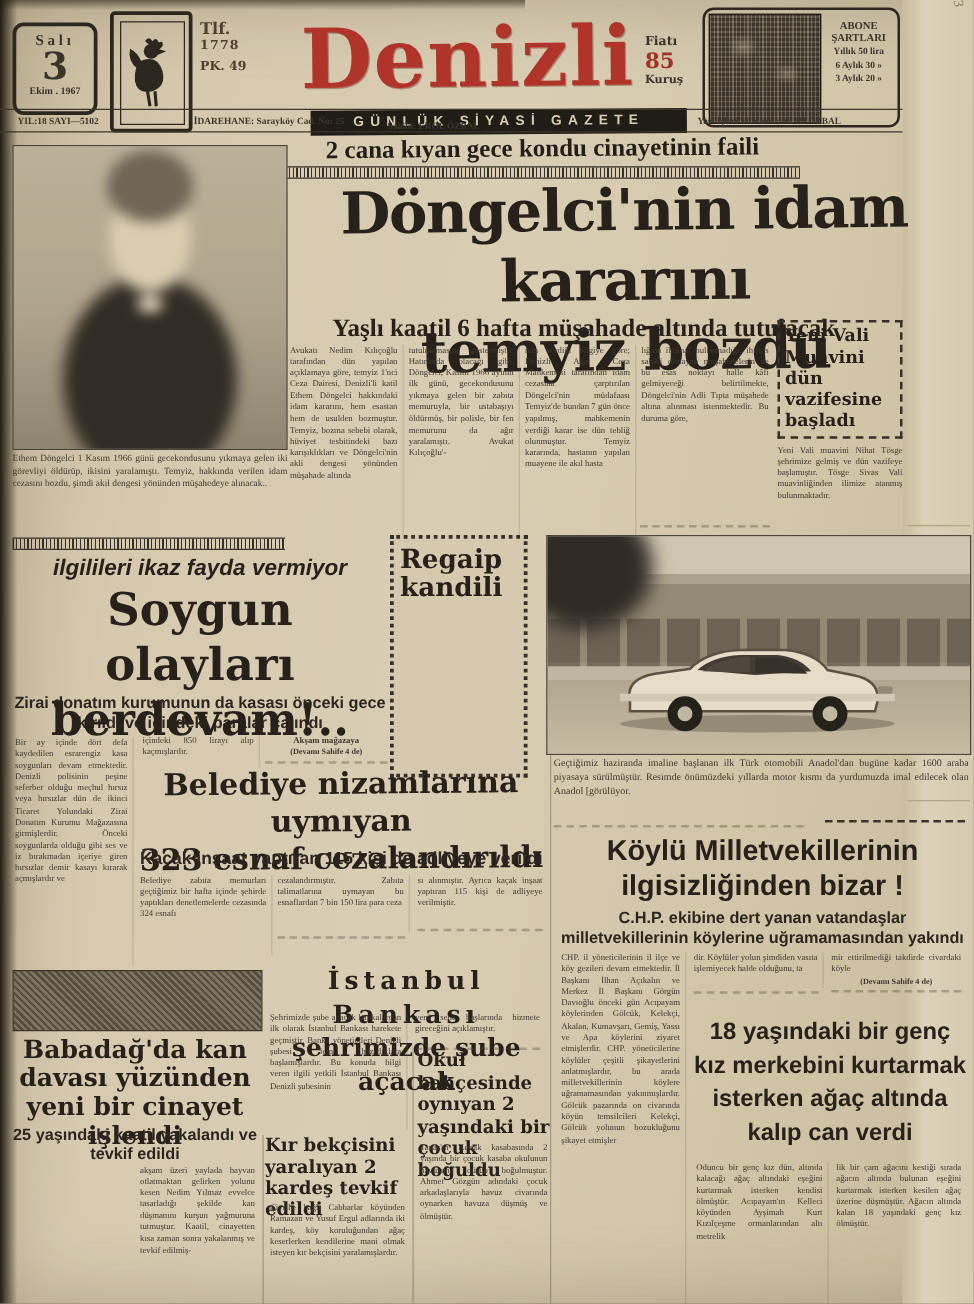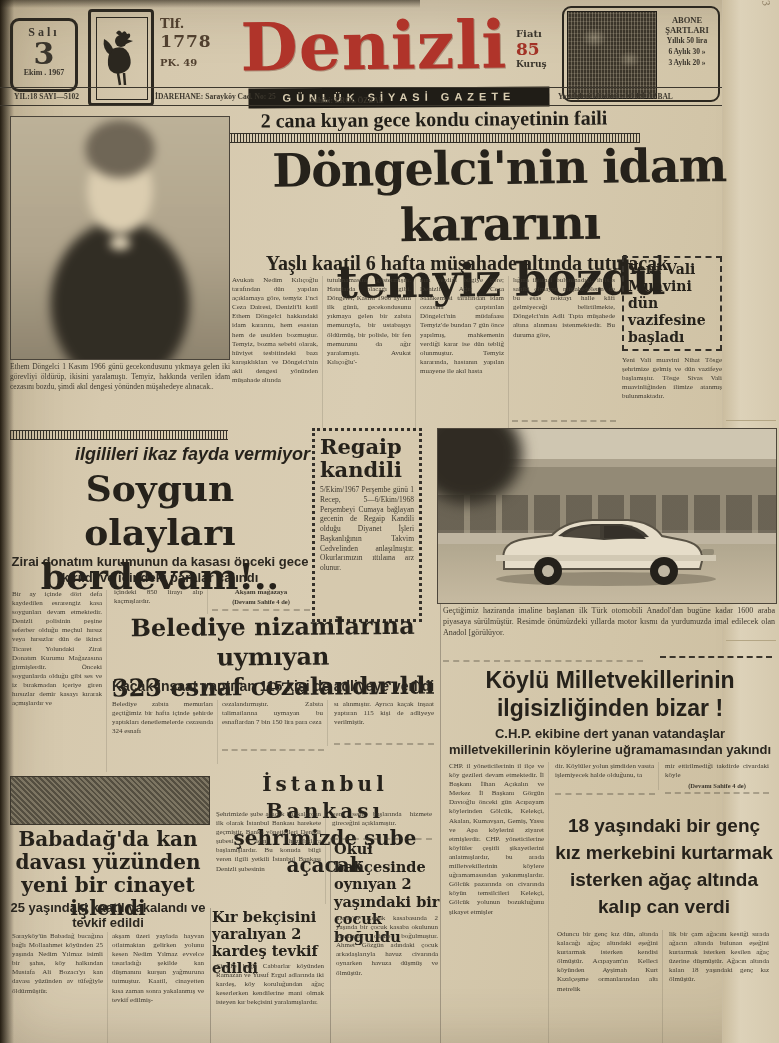--- a/index.html
+++ b/index.html
@@ -16,21 +16,21 @@
 
   
   .date-box{left:10px;top:18px;width:68px;height:74px;border:3px solid #2c2820;border-radius:9px;text-align:center;padding-top:4px;box-sizing:border-box;}
   .date-day{font:bold 12px "Liberation Serif",serif;letter-spacing:3px;}
   .date-num{font:bold 30px/28px "DejaVu Serif",serif;}
   .date-rest{font:bold 8px "Liberation Serif",serif;}
   .rooster-box{left:88px;top:9px;width:66px;height:97px;border:3px solid #2c2820;border-radius:4px;box-sizing:border-box;padding:5px;}
   .rooster-inner{width:100%;height:100%;border:1.5px solid #2c2820;display:flex;align-items:center;justify-content:center;}
   .phone-blk{left:160px;top:16px;width:52px;font-family:"DejaVu Serif",serif;color:#51402f;}
   .phone-l1{font-weight:bold;font-size:13px;}
-  .phone-l2{font-weight:bold;font-size:17px;letter-spacing:1px;text-align:center;}
+  .phone-l2{font-weight:bold;font-size:10px;letter-spacing:1px;}
   .phone-l3{font-weight:bold;font-size:10px;margin-top:6px;}
   .mast-title{left:196px;top:4px;width:356px;height:86px;text-align:center;
     font:bold 66px/84px "DejaVu Serif",serif;letter-spacing:1px;transform:rotate(-.6deg);
     text-shadow:1px 1px 0 rgba(90,20,10,.35);}
   .mast-banner{left:250px;top:89px;width:298px;height:17px;background:#201d17;color:#d8ccb0;
     font:bold 11px/17px "Liberation Sans",sans-serif;letter-spacing:5px;text-align:center;transform:rotate(-.4deg);
     box-shadow:0 0 0 1.5px #201d17;}
   .price-blk{left:516px;top:28px;width:46px;text-align:left;font-family:"DejaVu Serif",serif;}
   .price-lab{font-weight:bold;font-size:10px;}
   .price-val{font-weight:bold;font-size:17px;color:#a23226;line-height:20px;}
@@ -72,21 +72,21 @@
       linear-gradient(180deg,#b3ab97 0%,#a69d89 55%,#847c6a 100%);}
   .photo-caption{font:7.5px/1.35 "Liberation Serif",serif;text-align:justify;color:#3e392f;}
 
   
   .vali-box{left:622px;top:256px;width:100px;}
   .vali-head{border:2px dashed #35312a;padding:3px 4px;font:bold 14px/17px "DejaVu Serif",serif;color:#26221b;}
   .regaip{left:312px;top:428px;width:110px;height:194px;border:3px dotted #35312a;box-sizing:border-box;padding:4px 5px;background:#d6c9ae;}
   .regaip-title{font:bold 21px/23px "DejaVu Serif",serif;color:#26221b;}
 
   
-  .soygun-kicker{left:10px;top:444px;width:300px;text-align:right;font:bold italic 18px "Liberation Sans",sans-serif;color:#26221b;}
+  .soygun-kicker{left:10px;top:444px;width:300px;text-align:center;font:bold italic 18px "Liberation Sans",sans-serif;color:#26221b;}
   .soygun-head{left:10px;top:466px;width:300px;text-align:center;font:bold 36px/44px "DejaVu Serif",serif;color:#26221b;}
   .soygun-sub{left:10px;top:554px;width:300px;text-align:center;font:bold 13px/16px "Liberation Sans",sans-serif;color:#2b2720;}
 
   .sec-head-serif{font-family:"DejaVu Serif",serif;font-weight:bold;color:#26221b;text-align:center;}
   .sec-sub-sans{font-family:"Liberation Sans",sans-serif;font-weight:bold;color:#2b2720;text-align:center;}
 
   .darkband{left:10px;top:776px;width:198px;height:47px;border:1px solid #3c372d;
     background:repeating-linear-gradient(45deg,#544e40 0 2px,#7d7562 2px 4px),linear-gradient(90deg,#3c372d,#6d6654);}
 
   
@@ -181,21 +181,20 @@
   <div class="abs hatch" style="left:10px;top:430px;width:218px;height:8px;"></div>
 
   <div class="abs vali-box">
     <div class="vali-head">Yeni Vali Muavini dün vazifesine başladı</div>
     <div class="tiny" style="margin-top:5px;height:92px;">Yeni Vali muavini Nihat Tösge şehrimize gelmiş ve dün vazifeye başlamıştır. Tösge Sivas Vali muavinliğinden ilimize atanmış bulunmaktadır.</div>
     <div class="dashline" style="margin-top:4px;"></div>
   </div>
 
   <div class="abs regaip">
     <div class="regaip-title">Regaip kandili</div>
-    <div class="tiny" style="margin-top:4px;font-size:7.5px;height:132px;">5/Ekim/1967 Perşembe günü 1 Recep, 5—6/Ekim/1968 Perşembeyi Cumaya bağlayan gecenin de Regaip Kandili olduğu Diyanet İşleri Başkanlığının Takvim Cedvelinden anlaşılmıştır. Okurlarımızın ıttılaına arz olunur.</div>
   </div>
 
   <div class="abs soygun-kicker">ilgilileri ikaz fayda vermiyor</div>
   <div class="abs soygun-sub">Zirai donatım kurumunun da kasası önceki gece kırıldı ve içindeki paralar çalındı</div>
   <div class="abs soygun-head">
     <div>Soygun olayları</div>
     <div>berdevam!..</div>
   </div>
   <div class="abs tiny colbox vr" style="left:8px;top:590px;width:99px;height:182px;">Bir ay içinde dört defa kaydedilen esrarengiz kasa soygunları devam etmektedir. Denizli polisinin peşine seferber olduğu meçhul hırsız veya hırsızlar dün de ikinci Ticaret Yolundaki Zirai Donatım Kurumu Mağazasına girmişlerdir. Önceki soygunlarda olduğu gibi ses ve iz bırakmadan içeriye giren hırsızlar demir kasayı kırarak açmışlardır ve</div>
   <div class="abs tiny colbox vr" style="left:110px;top:588px;width:98px;height:26px;">içindeki 850 lirayı alıp kaçmışlardır.</div>
@@ -217,21 +216,20 @@
   </div>
   <div class="abs" style="left:330px;top:700px;width:108px;">
     <div class="tiny colbox" style="height:40px;">sı alınmıştır. Ayrıca kaçak inşaat yaptıran 115 kişi de adliyeye verilmiştir.</div>
     <div class="dashline" style="margin:3px 4px 0;"></div>
   </div>
 
   <div class="abs darkband"></div>
 
   <div class="abs sec-head-serif" style="left:8px;top:828px;width:200px;font-size:20px;line-height:23px;">Babadağ'da kan davası yüzünden yeni bir cinayet işlendi</div>
   <div class="abs sec-sub-sans" style="left:8px;top:900px;width:200px;font-size:13px;line-height:15px;">25 yaşındaki kaatil yakalandı ve tevkif edildi</div>
-  <div class="abs tiny colbox vr" style="left:8px;top:932px;width:100px;height:111px;">Sarayköy'ün Babadağ bucağına bağlı Mollaahmet köyünden 25 yaşında Nedim Yılmaz isimli bir şahıs, köy halkından Mustafa Ali Bozacı'yı kan davası yüzünden av tüfeğiyle öldürmüştür.</div>
   <div class="abs tiny colbox" style="left:108px;top:932px;width:100px;height:111px;">akşam üzeri yaylada hayvan otlatmaktan gelirken yolunu kesen Nedim Yılmaz evvelce tasarladığı şekilde kan düşmanını kurşun yağmuruna tutmuştur. Kaatil, cinayetten kısa zaman sonra yakalanmış ve tevkif edilmiş-</div>
   <div class="abs vrule" style="left:210px;top:908px;height:135px;"></div>
 
   <div class="abs sec-head-serif" style="left:212px;top:750px;width:226px;font-size:20px;line-height:27px;margin-top:21px;">
     <div style="letter-spacing:4px;">İstanbul Bankası</div>
     <div>şehrimizde şube açacak</div>
   </div>
   <div class="abs tiny colbox vr" style="left:212px;top:810px;width:114px;height:94px;">Şehrimizde şube açacak bankalardan ilk olarak İstanbul Bankası harekete geçmiştir. Banka yöneticileri Denizli şubesi için hazırlıklara başlamışlardır. Bu konuda bilgi veren ilgili yetkili İstanbul Bankası Denizli şubesinin</div>
   <div class="abs" style="left:328px;top:810px;width:108px;">
     <div class="tiny colbox" style="height:26px;">yeni sene başlarında hizmete gireceğini açıklamıştır.</div>

